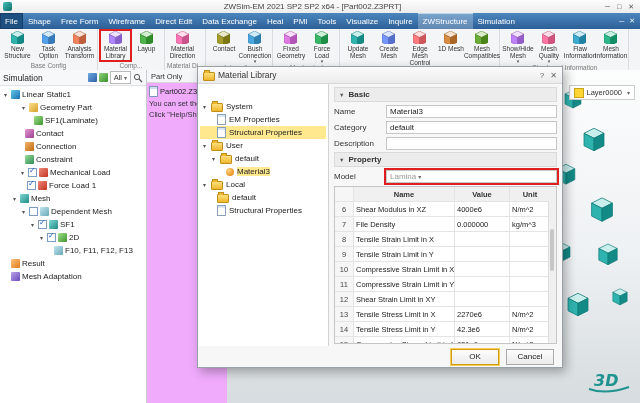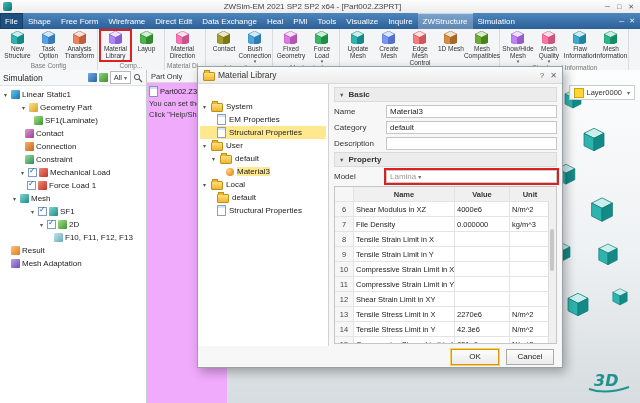--- a/index.html
+++ b/index.html
@@ -387,20 +387,26 @@
     <div class="titem" style="padding-left:27px">
         <span class="cbox on"></span>
         <span class="tic ic-load"></span>
         <span>Force Load 1</span>
       </div>
     <div class="titem" style="padding-left:11px">
         <span class="exp open"></span>
         <span class="tic ic-mesh"></span>
         <span>Mesh</span>
       </div>
+    <div class="titem" style="padding-left:20px">
+        <span class="exp open"></span>
+        <span class="cbox"></span>
+        <span class="tic ic-mesh2"></span>
+        <span>Dependent Mesh</span>
+      </div>
     <div class="titem" style="padding-left:29px">
         <span class="exp open"></span>
         <span class="cbox on"></span>
         <span class="tic ic-mesh"></span>
         <span>SF1</span>
       </div>
     <div class="titem" style="padding-left:38px">
         <span class="exp open"></span>
         <span class="cbox on"></span>
         <span class="tic ic-sheet"></span>

